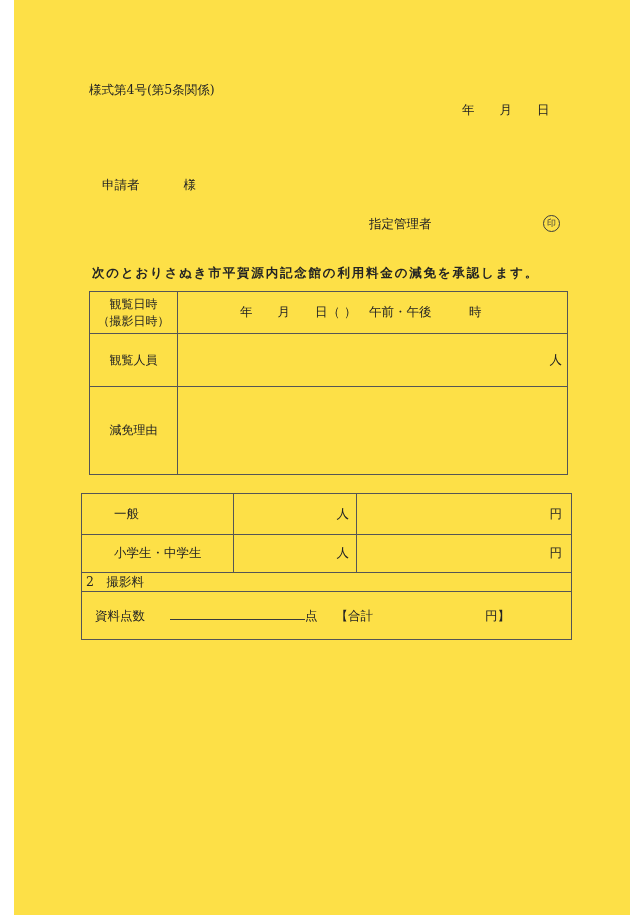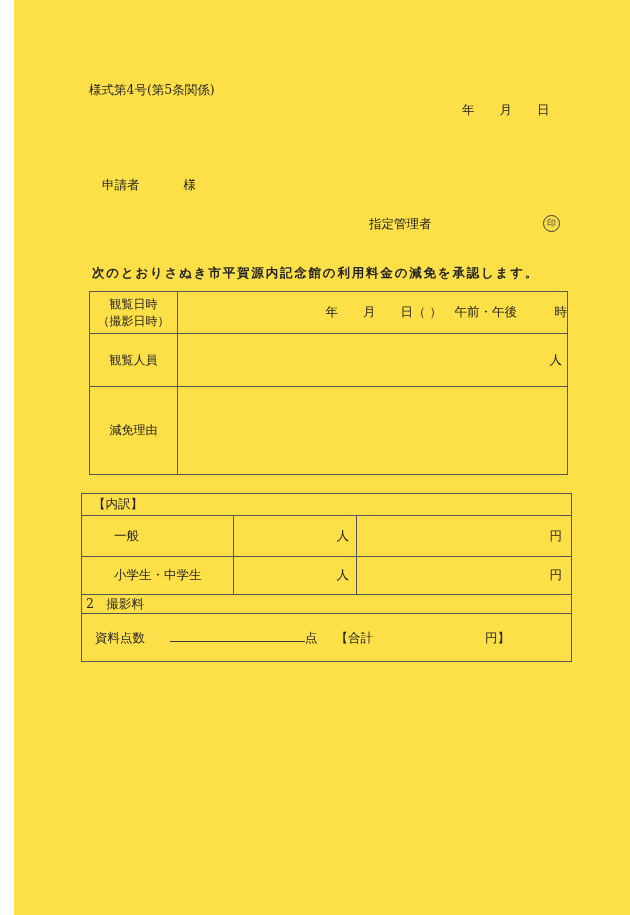--- a/index.html
+++ b/index.html
@@ -36,21 +36,21 @@
     padding:0; overflow:hidden;
   }
 
   
   .t1 { left:75px; top:291px; width:479px; }
   .t1 .c1 { width:88px; }
   .t1 tr.r1 { height:42px; }
   .t1 tr.r2 { height:53px; }
   .t1 tr.r3 { height:88px; }
   .t1 th { text-align:center; font-size:12px; line-height:17px; }
-  .t1 .dt { padding-left:62px;text-align:right; }
+  .t1 .dt { padding-left:62px; }
   .t1 .unit-right { text-align:right; padding-right:5px; }
 
   
   .t2 { left:67px; top:493px; width:490px; }
   .t2 .cc1 { width:152px; }
   .t2 .cc2 { width:123px; }
   .t2 .cc3 { width:215px; }
   .t2 tr.h1 { height:22px; }
   .t2 tr.h2 { height:18px; }
   .t2 tr.d1 { height:41px; }
@@ -113,23 +113,20 @@
     </tbody>
   </table>
 
   <table class="t2">
     <colgroup>
         <col class="cc1">
         <col class="cc2">
         <col class="cc3">
       </colgroup>
     <tbody>
-      <tr class="h1">
-        <td class="hdr" colspan="3">【内訳】</td>
-      </tr>
       <tr class="d1">
         <td class="cat">一般</td>
         <td class="cnt">人</td>
         <td class="amt">円</td>
       </tr>
       <tr class="d3">
         <td class="cat">小学生・中学生</td>
         <td class="cnt">人</td>
         <td class="amt">円</td>
       </tr>

